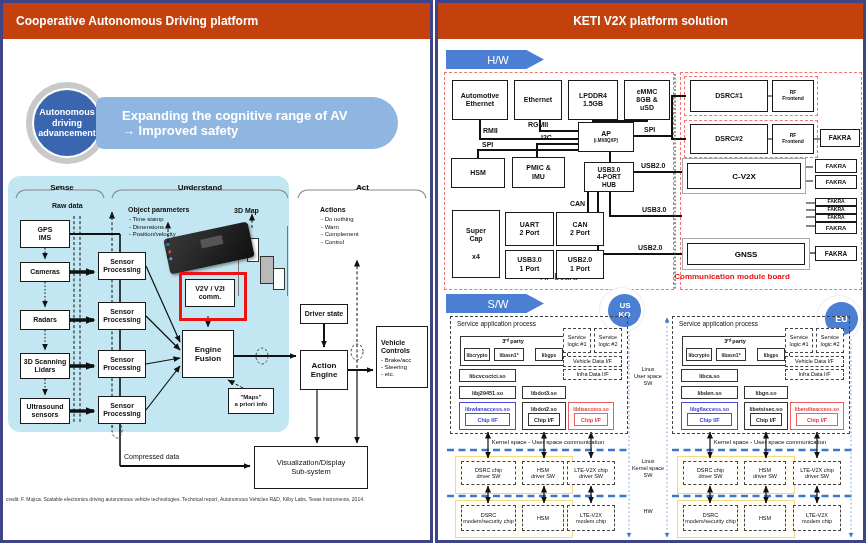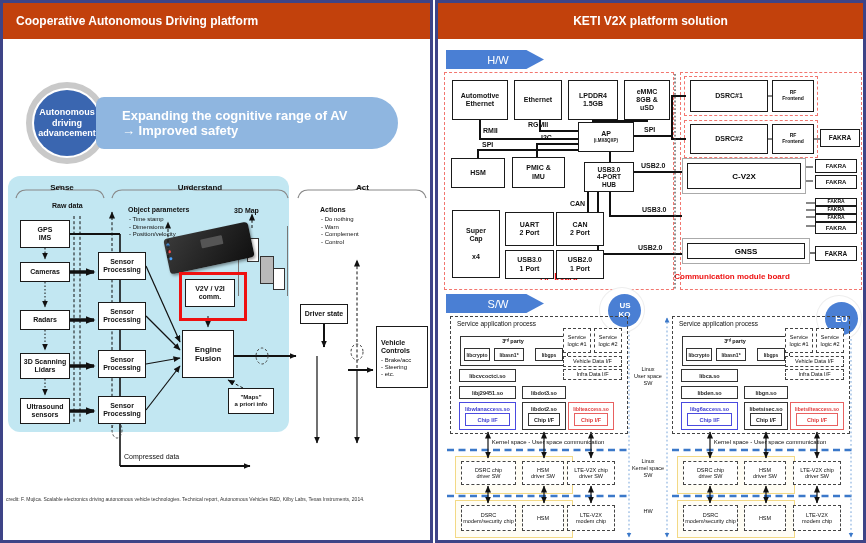--- a/index.html
+++ b/index.html
@@ -225,29 +225,33 @@
 Processing</div>
 
   <div class="abs" style="left:179px;top:272px;width:62px;height:43px;border:3px solid #ee1111;"></div>
   <div class="bx" style="left:185px;top:279px;width:50px;height:28px;">V2V / V2I
 comm.</div>
   <div class="bx" style="left:182px;top:330px;width:52px;height:48px;font-size:8px;">Engine
 Fusion</div>
   <div class="bx" style="left:228px;top:388px;width:46px;height:26px;font-size:6px;">"Maps"
 a priori info</div>
   <div class="bx" style="left:300px;top:304px;width:48px;height:20px;">Driver state</div>
+  <div class="bx" style="left:300px;top:350px;width:48px;height:40px;font-size:8px;">Action
+Engine</div>
 
   <div class="bx" style="left:376px;top:326px;width:52px;height:62px;align-items:flex-start;padding:3px 0 0 4px;">
     <span style="text-align:left;">Vehicle
 Controls</span>
     <span class="plain" style="font-size:6px;text-align:left;margin-top:2px;">- Brake/acc
 - Steering
 - etc.</span>
   </div>
 
+  <div class="bx plain" style="left:254px;top:446px;width:114px;height:43px;font-weight:normal;font-size:7.5px;">Visualization/Display
+Sub-system</div>
 
   <div class="lbl plain" style="left:6px;top:496px;width:420px;font-size:5px;color:#333;">credit: F. Mujica. Scalable electronics driving autonomous vehicle technologies. Technical report, Autonomous Vehicles R&amp;D, Kilby Labs, Texas Instruments, 2014.</div>
 
   <div class="bx" style="left:452px;top:80px;width:56px;height:40px;">Automotive
 Ethernet</div>
   <div class="bx" style="left:514px;top:80px;width:48px;height:40px;">Ethernet</div>
   <div class="bx" style="left:568px;top:80px;width:50px;height:40px;">LPDDR4
 1.5GB</div>
   <div class="bx" style="left:624px;top:80px;width:46px;height:40px;">eMMC
 8GB &amp;
@@ -300,21 +304,21 @@
       <div class="gin">C-V2X</div>
     </div>
   <div class="bx" style="left:815px;top:159px;width:42px;height:14px;font-size:6px;">FAKRA</div>
   <div class="bx" style="left:815px;top:175px;width:42px;height:14px;font-size:6px;">FAKRA</div>
 
   <div class="bx" style="left:815px;top:198px;width:42px;height:8px;font-size:5px;">FAKRA</div>
   <div class="bx" style="left:815px;top:206px;width:42px;height:8px;font-size:5px;">FAKRA</div>
   <div class="bx" style="left:815px;top:214px;width:42px;height:8px;font-size:5px;">FAKRA</div>
   <div class="bx" style="left:815px;top:222px;width:42px;height:12px;font-size:6px;">FAKRA</div>
 
-  <div class="gwrap" style="left:682px;top:238px;width:128px;height:26px;">
+  <div class="gwrap" style="left:682px;top:238px;width:128px;height:32px;">
       <div class="gin">GNSS</div>
     </div>
   <div class="bx" style="left:815px;top:246px;width:42px;height:15px;font-size:6.5px;">FAKRA</div>
 
   <div class="halo" style="left:600px;top:288px;width:44px;height:44px;"></div>
   <div class="badge" style="left:608px;top:294px;width:33px;height:33px;font-size:8px;line-height:1.1;">US
 KO</div>
   <div class="halo" style="left:817px;top:296px;width:44px;height:44px;"></div>
   <div class="badge" style="left:825px;top:302px;width:33px;height:33px;font-size:9px;">EU</div>
 

